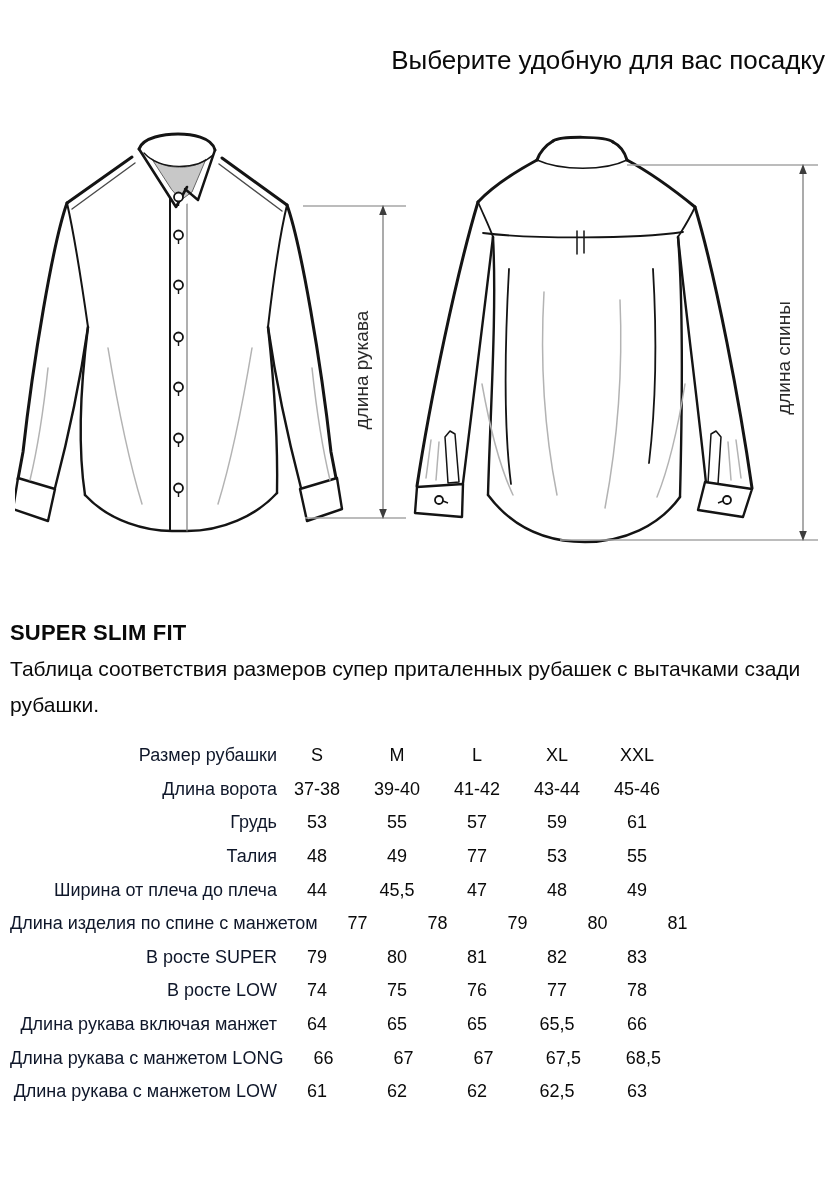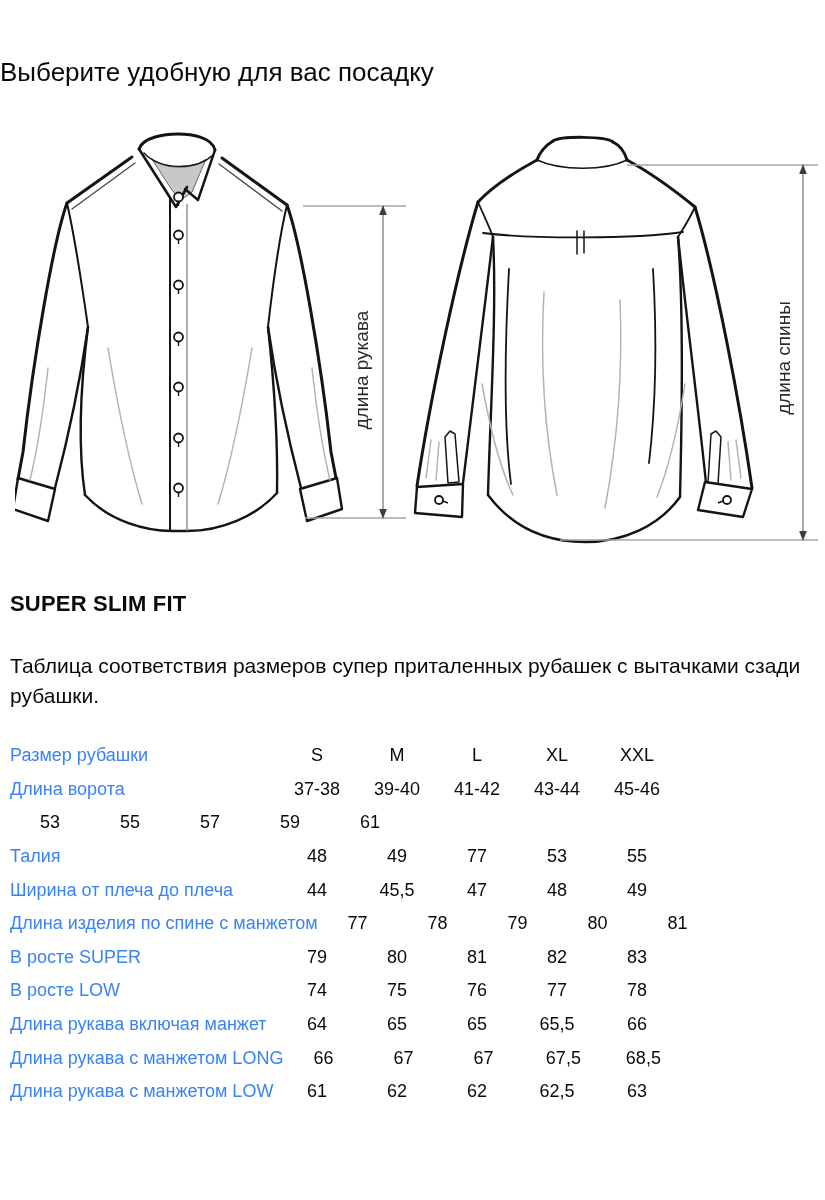--- a/index.html
+++ b/index.html
@@ -2,35 +2,35 @@
 <html><head>
 <meta charset="utf-8">
 <style>
   html,body { margin:0; padding:0; background:#ffffff; }
   .page {
     position:relative; width:825px; height:1200px; background:#ffffff;
     font-family:"Liberation Sans", sans-serif; color:#000; overflow:hidden;
   }
   .page-title {
     position:absolute; left:0; top:44px; width:825px;
-    text-align:left; font-size:26px; line-height:32px; color:#0a0a0a;margin-top:12px;
+    text-align:right; font-size:26px; line-height:32px; color:#0a0a0a;
   }
   .figure { position:absolute; left:0; top:0; }
   .fit-heading {
-    position:absolute; left:10px; top:591px;
+    position:absolute; left:10px; top:620px;
     font-size:22px; font-weight:bold; letter-spacing:0.2px; color:#0a0a0a;
   }
   .fit-description {
     position:absolute; left:10px; top:651px; width:796px;
-    font-size:21px; line-height:30px; color:#0a0a0a;
+    font-size:21px; line-height:36px; color:#0a0a0a;
   }
   .size-table { position:absolute; left:10px; top:739px; width:760px; }
   .trow { display:flex; align-items:center; height:33.6px; }
   .tlabel {
-    flex:0 0 267px; font-size:18px; white-space:nowrap; color:#3b82f6;
+    flex:0 0 267px; font-size:18px; white-space:nowrap; color:#0f172a;text-align:right;
   }
   .tcell {
     flex:0 0 80px; text-align:center; font-size:18px; color:#0a0a0a;
   }
   svg { display:block; }
   .dim-label { font-size:19px; fill:#2b2b2b; }
 </style>
 </head>
 <body>
 
@@ -188,20 +188,21 @@
     </div>
     <div class="trow">
       <div class="tlabel">Длина ворота</div>
       <div class="tcell">37-38</div>
       <div class="tcell">39-40</div>
       <div class="tcell">41-42</div>
       <div class="tcell">43-44</div>
       <div class="tcell">45-46</div>
     </div>
     <div class="trow">
+      <div class="tlabel">Грудь</div>
       <div class="tcell">53</div>
       <div class="tcell">55</div>
       <div class="tcell">57</div>
       <div class="tcell">59</div>
       <div class="tcell">61</div>
     </div>
     <div class="trow">
       <div class="tlabel">Талия</div>
       <div class="tcell">48</div>
       <div class="tcell">49</div>

